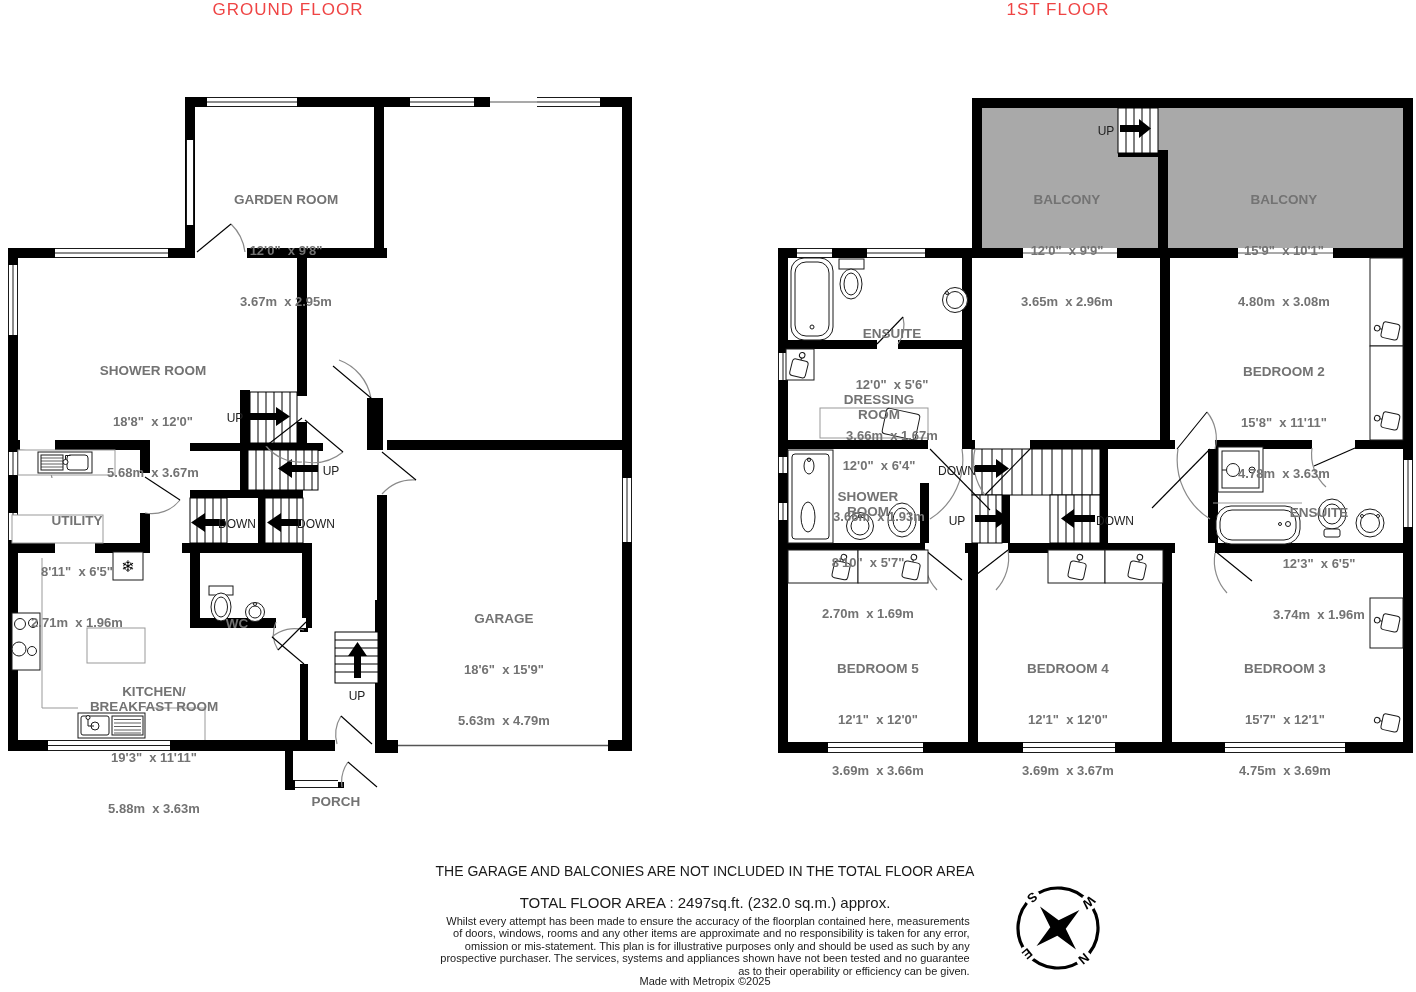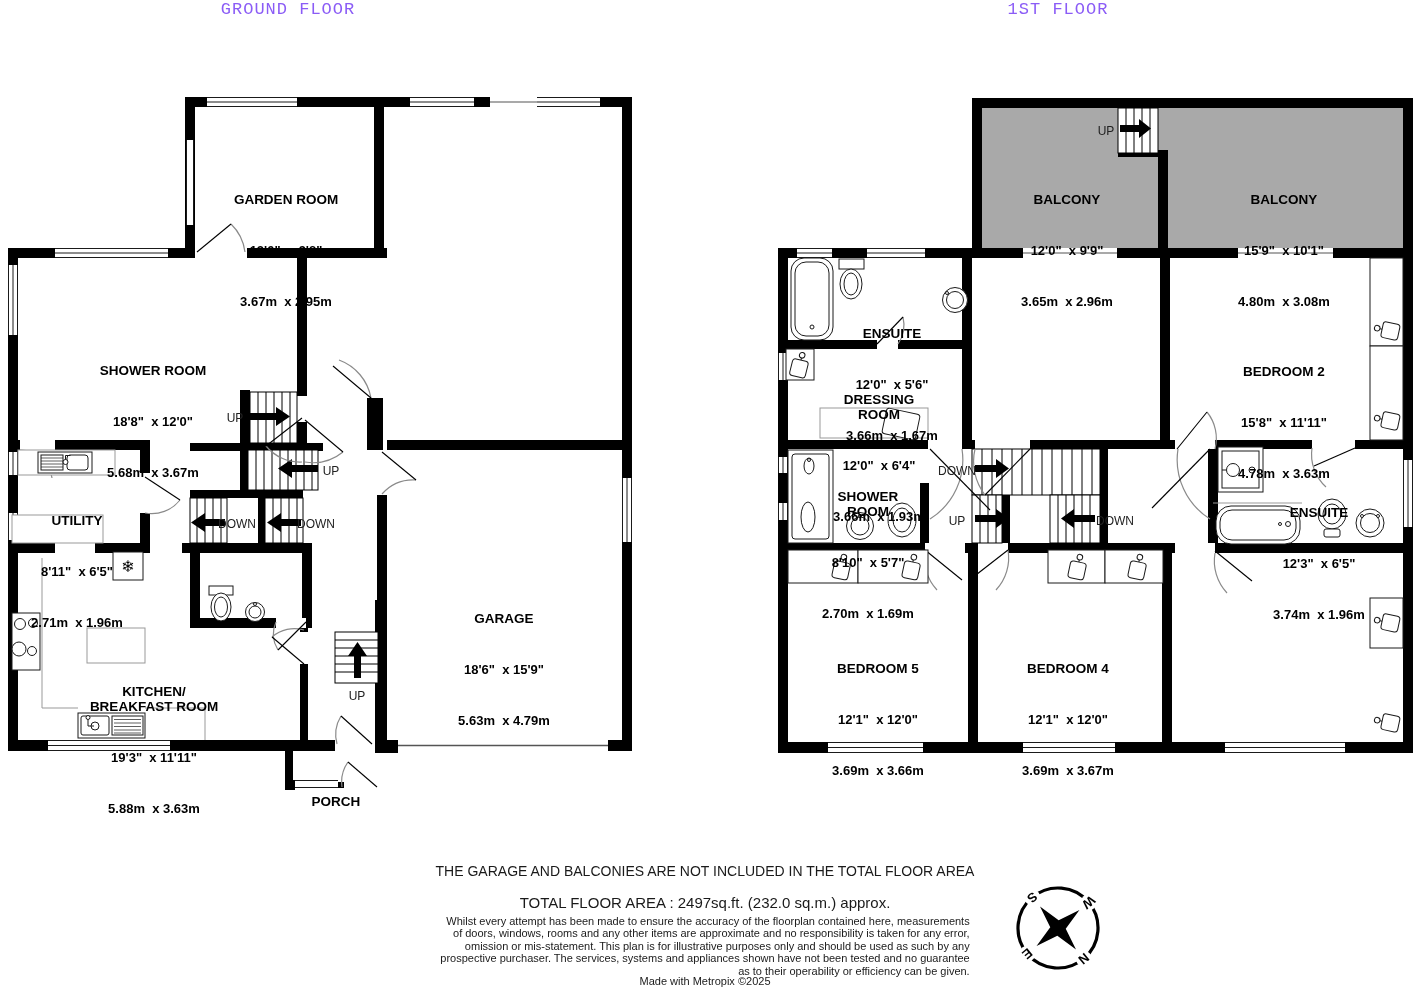--- a/index.html
+++ b/index.html
@@ -1,22 +1,22 @@
 <!DOCTYPE html>
 <html><head>
 <meta charset="utf-8">
 <style>
   html,body{margin:0;padding:0;background:#fff;}
   #plan{position:relative;width:1416px;height:992px;background:#fff;overflow:hidden;
         font-family:"Liberation Sans",sans-serif;}
   #plan svg{position:absolute;inset:0;}
   .title{position:absolute;transform:translateX(-50%);font-size:17px;letter-spacing:1px;
-         color:#8b5cf6;white-space:pre;font-family:Liberation Mono, monospace;}
+         color:#ef4444;white-space:pre;}
   .lbl{position:absolute;transform:translateX(-50%);text-align:center;font-weight:bold;
-       color:#000000;white-space:pre-wrap;line-height:1.12;}
+       color:#737373;white-space:pre-wrap;line-height:1.12;}
   .lbl .nm{font-size:13.5px;}
   .lbl .dim{font-size:13px;margin-top:1px;}
   .slbl{position:absolute;transform:translateX(-50%);font-size:12px;color:#222;white-space:pre;}
   .footer{position:absolute;transform:translateX(-50%);text-align:right;color:#1a1a1a;white-space:pre-wrap;}
   .f-note{font-size:14px;}
   .f-total{font-size:15px;}
   .f-disc{font-size:11px;line-height:1.13;}
   .f-credit{font-size:11px;}
 </style>
 </head>
@@ -476,20 +476,25 @@
 <div class="lbl" style="left:878px;top:625px">
   <div class="nm">BEDROOM 5</div>
   <div class="dim">12'1"  x 12'0"</div>
   <div class="dim">3.69m  x 3.66m</div>
 </div>
 <div class="lbl" style="left:1068px;top:625px">
   <div class="nm">BEDROOM 4</div>
   <div class="dim">12'1"  x 12'0"</div>
   <div class="dim">3.69m  x 3.67m</div>
 </div>
+<div class="lbl" style="left:1285px;top:625px">
+  <div class="nm">BEDROOM 3</div>
+  <div class="dim">15'7"  x 12'1"</div>
+  <div class="dim">4.75m  x 3.69m</div>
+</div>
 
 <div class="slbl" style="left:235px;top:411px">UP</div>
 <div class="slbl" style="left:331px;top:464px">UP</div>
 <div class="slbl" style="left:237px;top:517px">DOWN</div>
 <div class="slbl" style="left:316px;top:517px">DOWN</div>
 <div class="slbl" style="left:357px;top:689px">UP</div>
 <div class="slbl" style="left:1106px;top:124px">UP</div>
 <div class="slbl" style="left:957px;top:464px">DOWN</div>
 <div class="slbl" style="left:957px;top:514px">UP</div>
 <div class="slbl" style="left:1115px;top:514px">DOWN</div>

